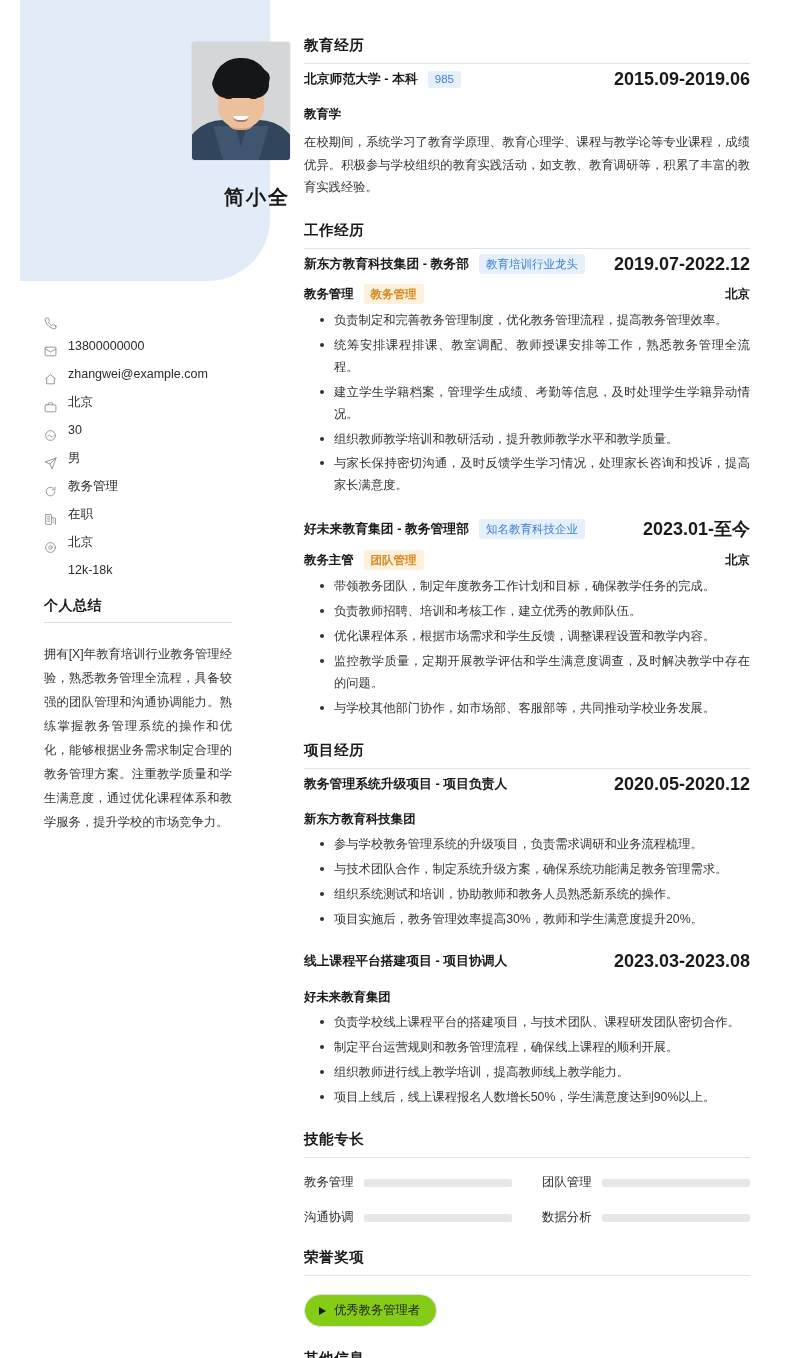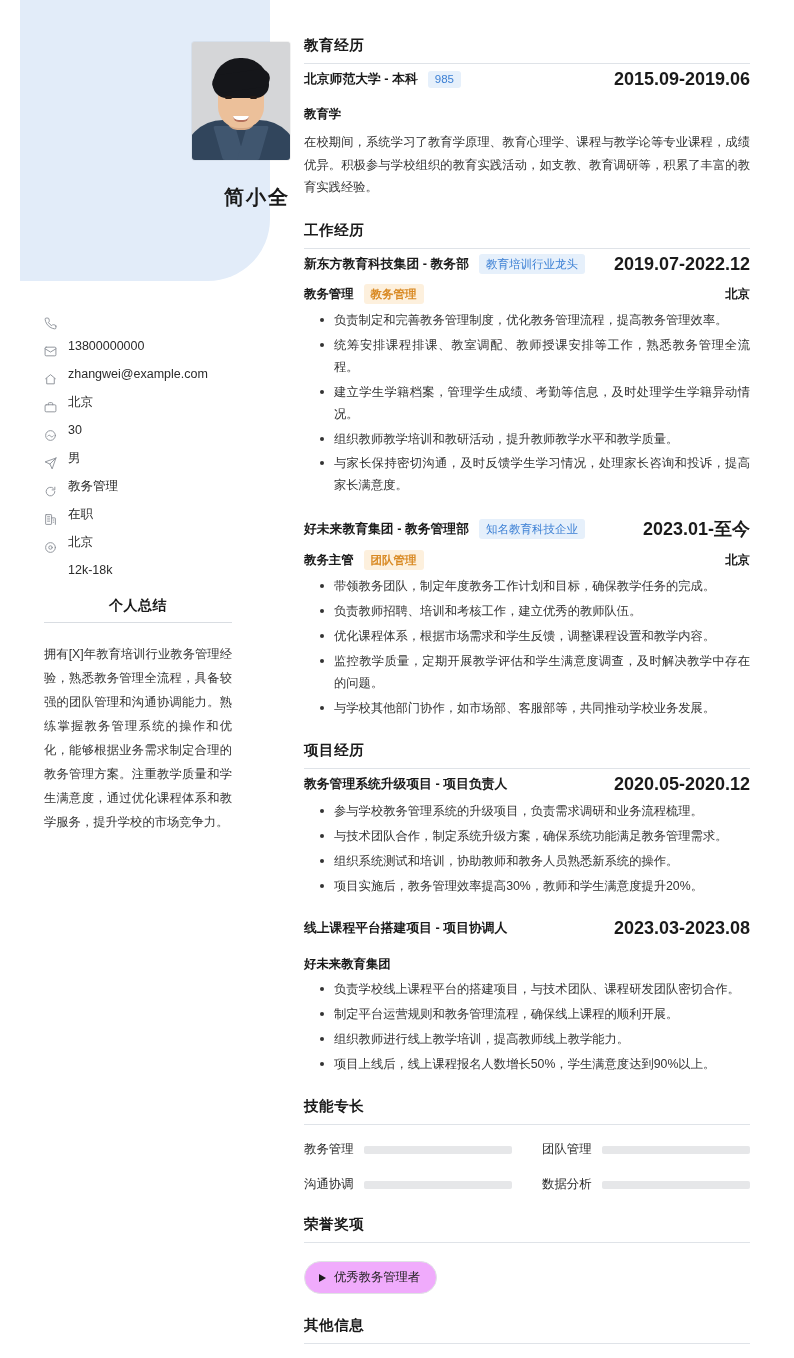--- a/index.html
+++ b/index.html
@@ -123,21 +123,20 @@
   .contact-row .tx { padding-left: 4px; margin-top: 46px; }
 
   .side-section { margin: 36px 0 0 44px; width: 188px; }
   .side-head {
     font-size: 14px;
     font-weight: 700;
     color: #1a1a1a;
     padding-bottom: 7px;
     border-bottom: 1px solid #d9dde2;
     letter-spacing: 0.5px;
-    text-align: center;
   }
   .side-body {
     margin-top: 20px;
     font-size: 12.3px;
     line-height: 1.95;
     color: #333;
     text-align: justify;
   }
 
   
@@ -280,21 +279,21 @@
   .honors-row { margin-top: 18px; display: flex; flex-wrap: wrap; gap: 10px; }
   .honor-chip {
     display: inline-flex;
     align-items: center;
     gap: 8px;
     border: 1px solid #e0e2e5;
     border-radius: 20px;
     padding: 7px 16px 7px 14px;
     font-size: 12.3px;
     color: #1f1f1f;
-    background: #f0abfc;
+    background: #84cc16;
   }
   .tri {
     width: 0; height: 0;
     border-left: 7px solid #1a1a1a;
     border-top: 4.5px solid transparent;
     border-bottom: 4.5px solid transparent;
   }
 </style>
 </head>
 <body>
@@ -481,20 +480,21 @@
 
     <section class="section">
       <div class="sec-head">项目经历</div>
 
       <div class="entry">
         <div class="entry-line1">
           <span>教务管理系统升级项目 - 项目负责人</span>
           <span class="spacer"></span>
           <span class="date">2020.05-2020.12</span>
         </div>
+        <div class="sub-line">新东方教育科技集团</div>
         <ul class="bullets">
           <li>参与学校教务管理系统的升级项目，负责需求调研和业务流程梳理。</li>
           <li>与技术团队合作，制定系统升级方案，确保系统功能满足教务管理需求。</li>
           <li>组织系统测试和培训，协助教师和教务人员熟悉新系统的操作。</li>
           <li>项目实施后，教务管理效率提高30%，教师和学生满意度提升20%。</li>
         </ul>
       </div>
 
       <div class="entry">
         <div class="entry-line1">

